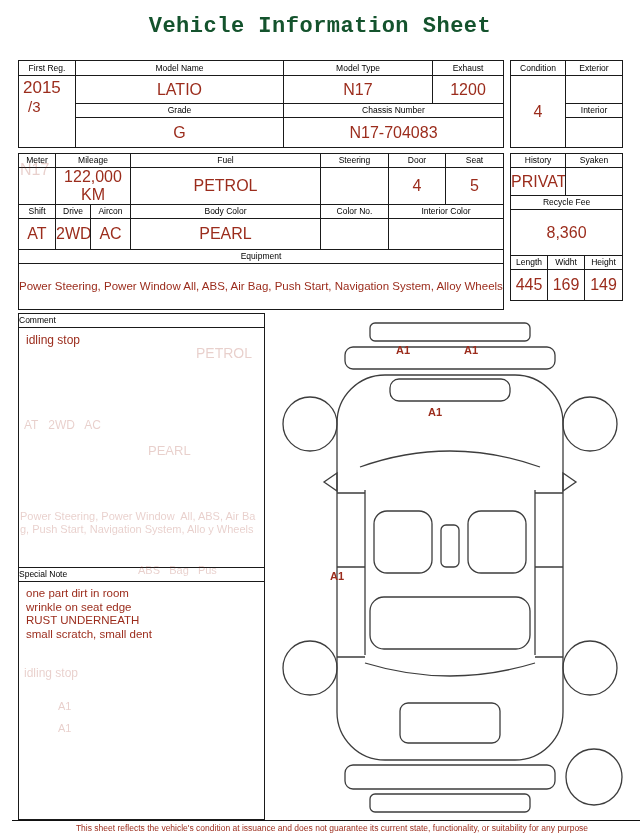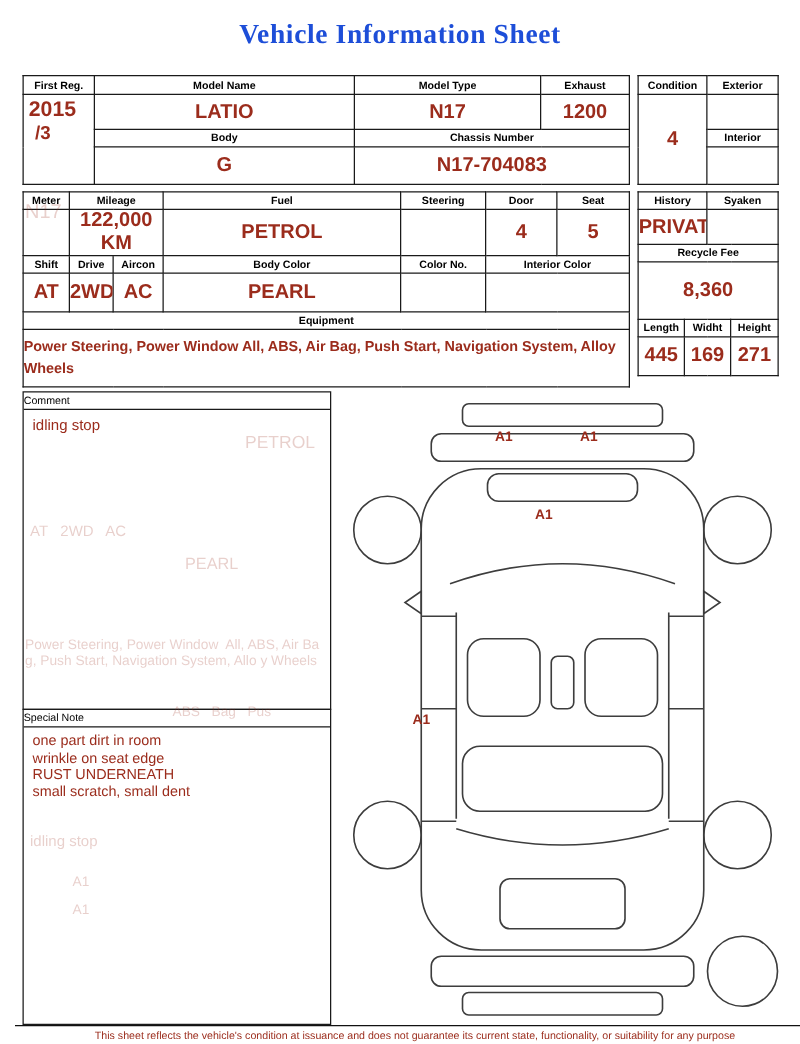--- a/index.html
+++ b/index.html
@@ -1,24 +1,24 @@
 <!DOCTYPE html>
 <html><head>
 <meta charset="utf-8">
 <style>
   * { margin:0; padding:0; box-sizing:border-box; }
   html,body { width:640px; height:835px; background:#ffffff; }
   body { font-family:"Liberation Sans", sans-serif; color:#111; }
   #sheet { position:relative; width:640px; height:835px; background:#fff; overflow:hidden; --red:#9b2c1c; }
 
   .title { position:absolute; top:14px; left:0; width:100%; text-align:center;
-           font-family:Liberation Serif, serif; font-size:22px; font-weight:700;
-           letter-spacing:.5px; color:#1d4ed8; }
-
-  table.grid { position:absolute; border-collapse:collapse; table-layout:fixed; background:transparent;font-weight:bold; }
+           font-family:Liberation Mono, monospace; font-size:22px; font-weight:700;
+           letter-spacing:.5px; color:#14532d; }
+
+  table.grid { position:absolute; border-collapse:collapse; table-layout:fixed; background:transparent; }
   table.grid, table.grid td { border:1px solid #1a1a1a; }
   table.grid td { padding:0; overflow:hidden; vertical-align:middle; }
 
   td.h { font-size:8.5px; line-height:1; text-align:center; color:#000; }
   td.v { color:var(--red); text-align:center; font-size:16px; }
   .fs10 { font-size:10.5px; } .fs11 { font-size:11px; } .fs12 { font-size:12.5px; }
   .fs13 { font-size:13px; } .fs14 { font-size:14px; } .fs15 { font-size:15px; }
   .fs16 { font-size:16px; } .fs22 { font-size:22px; }
 
   td.eq { font-size:11.5px; line-height:1.4; text-align:left; vertical-align:top;
@@ -64,21 +64,21 @@
     <tr style="height:28px">
       <td class="v" rowspan="3" style="text-align:left; padding:2px 0 0 4px; vertical-align:top;">
         <div style="font-size:17px; line-height:1.2;">2015</div>
         <div style="font-size:15px; padding-left:5px; line-height:1.25;">/3</div>
       </td>
       <td class="v fs16">LATIO</td>
       <td class="v fs16">N17</td>
       <td class="v fs16">1200</td>
     </tr>
     <tr style="height:14px">
-      <td class="h">Body</td>
+      <td class="h">Grade</td>
       <td class="h" colspan="2">Chassis Number</td>
     </tr>
     <tr style="height:30px">
       <td class="v fs15">G</td>
       <td class="v fs16" colspan="2">N17-704083</td>
     </tr>
   </tbody>
     </table>
 
   <table class="grid" style="left:510px; top:60px; width:112px;border-radius:11px;">
@@ -179,21 +179,21 @@
       <td class="v fs16" colspan="4">8,360</td>
     </tr>
     <tr style="height:14px">
       <td class="h">Length</td>
       <td class="h" colspan="2">Widht</td>
       <td class="h">Height</td>
     </tr>
     <tr style="height:31px">
       <td class="v fs14">445</td>
       <td class="v fs14" colspan="2">169</td>
-      <td class="v fs14">271</td>
+      <td class="v fs14">149</td>
     </tr>
   </tbody>
     </table>
 
   <div class="notebox" style="left:18px; top:313px; width:247px; height:255px;">
     <div class="hd">Comment</div>
     <div class="bd bd-comment">idling stop</div>
   </div>
 
   <div class="notebox" style="left:18px; top:567px; width:247px; height:253px;">

